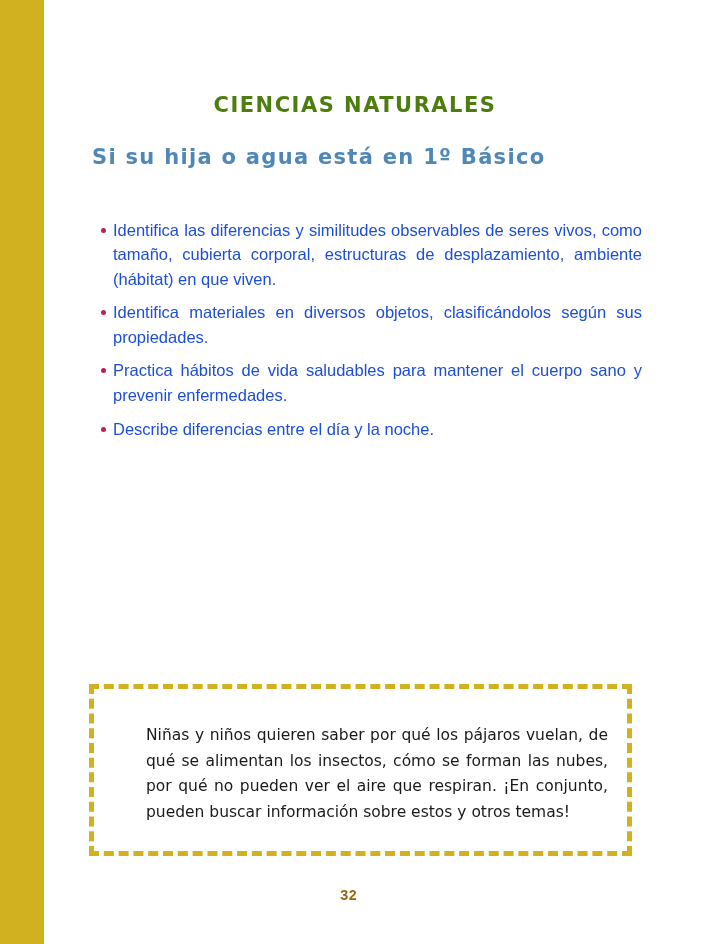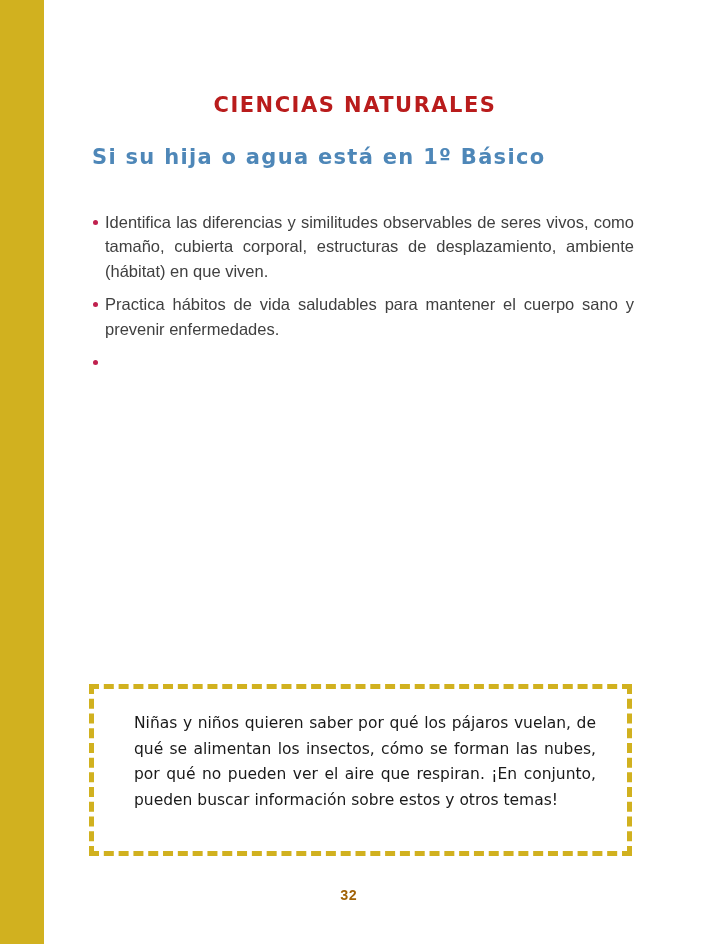--- a/index.html
+++ b/index.html
@@ -27,47 +27,47 @@
       left: 0;
       right: 0;
       top: 93px;
       margin-left: 85px;
       width: 540px;
       text-align: center;
       font-family: "DejaVu Sans", sans-serif;
       font-weight: bold;
       font-size: 21px;
       letter-spacing: 1.5px;
-      color: #b91c1c;
+      color: #4d7c0f;
       margin-top: 0;
       margin-bottom: 0;
     }
     .page-subheading {
       position: absolute;
       left: 92px;
       top: 145px;
       font-family: "DejaVu Sans", sans-serif;
       font-weight: bold;
       font-size: 21px;
       letter-spacing: 1.3px;
       color: #4E87B8;
       margin: 0;
     }
     .bullet-list {
       position: absolute;
       left: 88px;
       top: 206px;
       width: 542px;
-      margin: 4px;
+      margin: 12px;
       padding: 0;
       list-style: none;
       font-family: "Liberation Sans", sans-serif;
       font-size: 16.5px;
       line-height: 24.3px;
-      color: #404040;
+      color: #1d4ed8;
     }
     .bullet-list li {
       position: relative;
       padding-left: 13px;
       margin-bottom: 9.5px;
       text-align: justify;
     }
     .bullet-list li .dot {
       position: absolute;
       left: 1px;
@@ -85,21 +85,21 @@
       height: 162px;
       border: 5px dotted #D1B11F;
       box-sizing: content-box;
       border-style: dashed;
     }
     .info-box-text {
       position: absolute;
       left: 36px;
       top: 18px;
       width: 462px;
-      margin: 4px;
+      margin: 16px;
       font-family: "DejaVu Sans", sans-serif;
       font-size: 15.5px;
       line-height: 25.5px;
       color: #1a1a1a;
       text-align: justify;
     }
     .page-number {
       position: absolute;
       left: 340px;
       top: 888px;
@@ -120,24 +120,29 @@
 
 <h2 class="page-subheading">Si su hija o agua está en 1º Básico</h2>
 
 <ul class="bullet-list">
   <li>
     <span class="dot"></span>
     <span>Identifica las diferencias y similitudes observables de seres vivos, como tamaño, cubierta corporal, estructuras de desplazamiento, ambiente (hábitat) en que viven.</span>
   </li>
   <li>
     <span class="dot"></span>
+    <span>Identifica materiales en diversos objetos, clasificándolos según sus propiedades.</span>
+  </li>
+  <li>
+    <span class="dot"></span>
     <span>Practica hábitos de vida saludables para mantener el cuerpo sano y prevenir enfermedades.</span>
   </li>
   <li>
     <span class="dot"></span>
+    <span>Describe diferencias entre el día y la noche.</span>
   </li>
 </ul>
 
 <div class="info-box">
   <p class="info-box-text">Niñas y niños quieren saber por qué los pájaros vuelan, de qué se alimentan los insectos, cómo se forman las nubes, por qué no pueden ver el aire que respiran. ¡En conjunto, pueden buscar información sobre estos y otros temas!</p>
 </div>
 
 <div class="page-number">32</div>
 
 </body></html>

